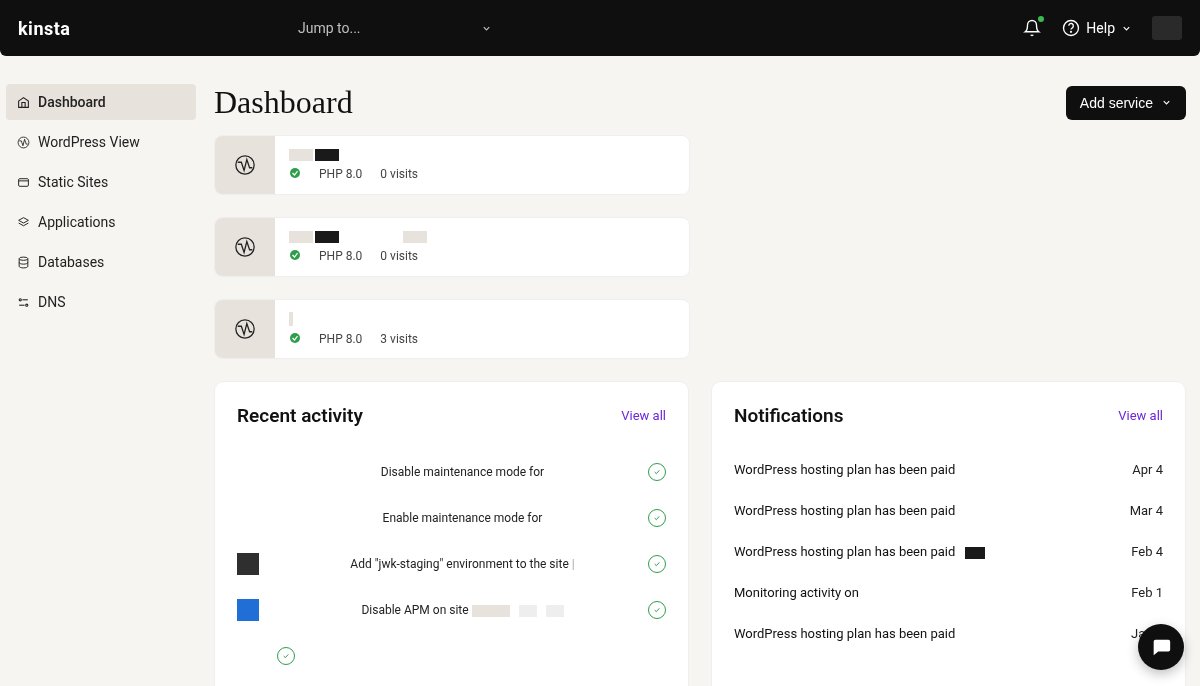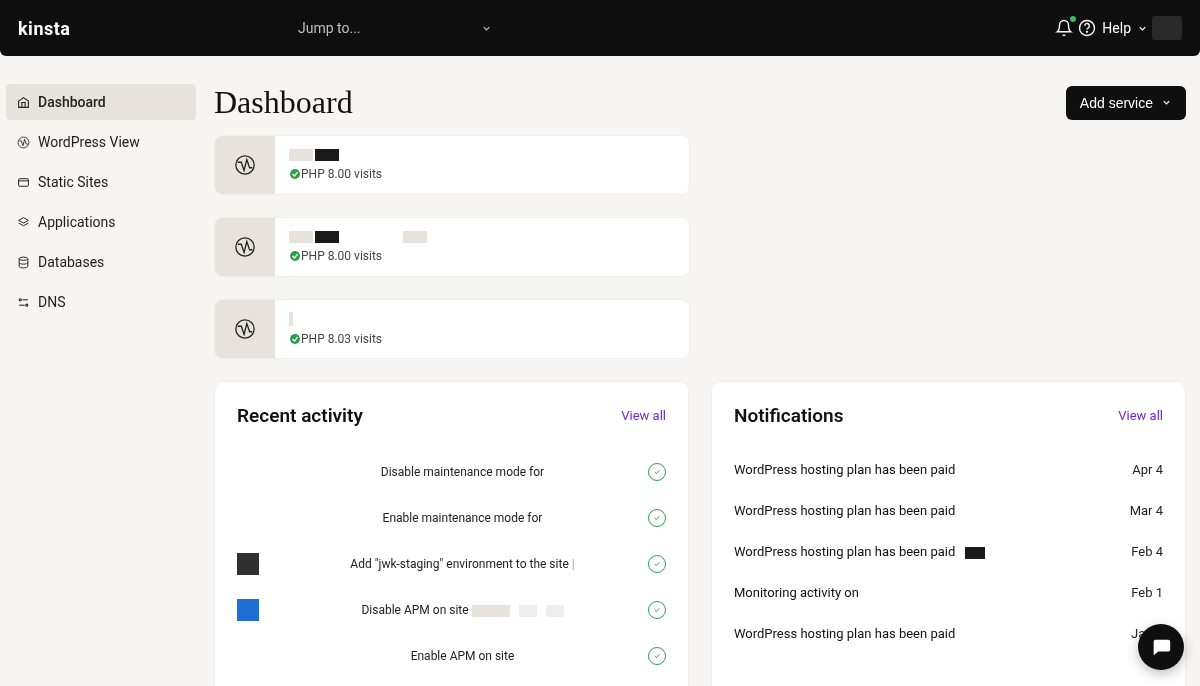--- a/index.html
+++ b/index.html
@@ -34,21 +34,21 @@
     font-size: 14px;
     display: flex;
     align-items: center;
     gap: 120px;
     cursor: pointer;
   }
   .spacer { flex: 1; }
   .topbar-right {
     display: flex;
     align-items: center;
-    gap: 4px;
+    gap: 20px;
   }
   .icon-btn {
     width: 20px; height: 20px;
     display: flex; align-items: center; justify-content: center;
     cursor: pointer;
     position: relative;
   }
   .bell-dot {
     position: absolute;
     top: -2px; right: -2px;
@@ -159,21 +159,21 @@
   }
   .site-name {
     display: flex;
     align-items: center;
     gap: 2px;
   }
   .site-name-b { width: 24px; height: 12px; background: #e7e2dc; }
   .site-name-d { width: 24px; height: 12px; background: #1a1a1a; }
   .site-meta {
     display: flex;
-    align-items: center;
+    gap: 18px;
     font-size: 12px;
     color: #444;
   }
   .green-dot {
     display: inline-flex; align-items:center; justify-content:center;
     width: 12px; height: 12px;
   }
   
   .panel-row {
     display: flex;
@@ -497,21 +497,20 @@
           <div class="act-text"><span>Disable APM on site</span> <span class="redact-lt"></span> &nbsp; <span class="redact-lt" style="width:18px;background:#eee"></span> &nbsp; <span class="redact-lt" style="width:18px;background:#eee"></span></div>
           <div class="act-status">
             <svg width="8" height="8" viewBox="0 0 24 24" fill="none" stroke="#2e9e4a" stroke-width="3">
                 <polyline points="5 12 10 17 19 7"></polyline>
               </svg>
           </div>
         </div>
 
         <div class="act-row">
           <div class="act-avatar none"></div>
-          <div class="act-text">Enable APM on site</div>
           <div class="act-status">
             <svg width="8" height="8" viewBox="0 0 24 24" fill="none" stroke="#2e9e4a" stroke-width="3">
                 <polyline points="5 12 10 17 19 7"></polyline>
               </svg>
           </div>
         </div>
       </div>
 
       <div class="panel">
         <div class="panel-head">

